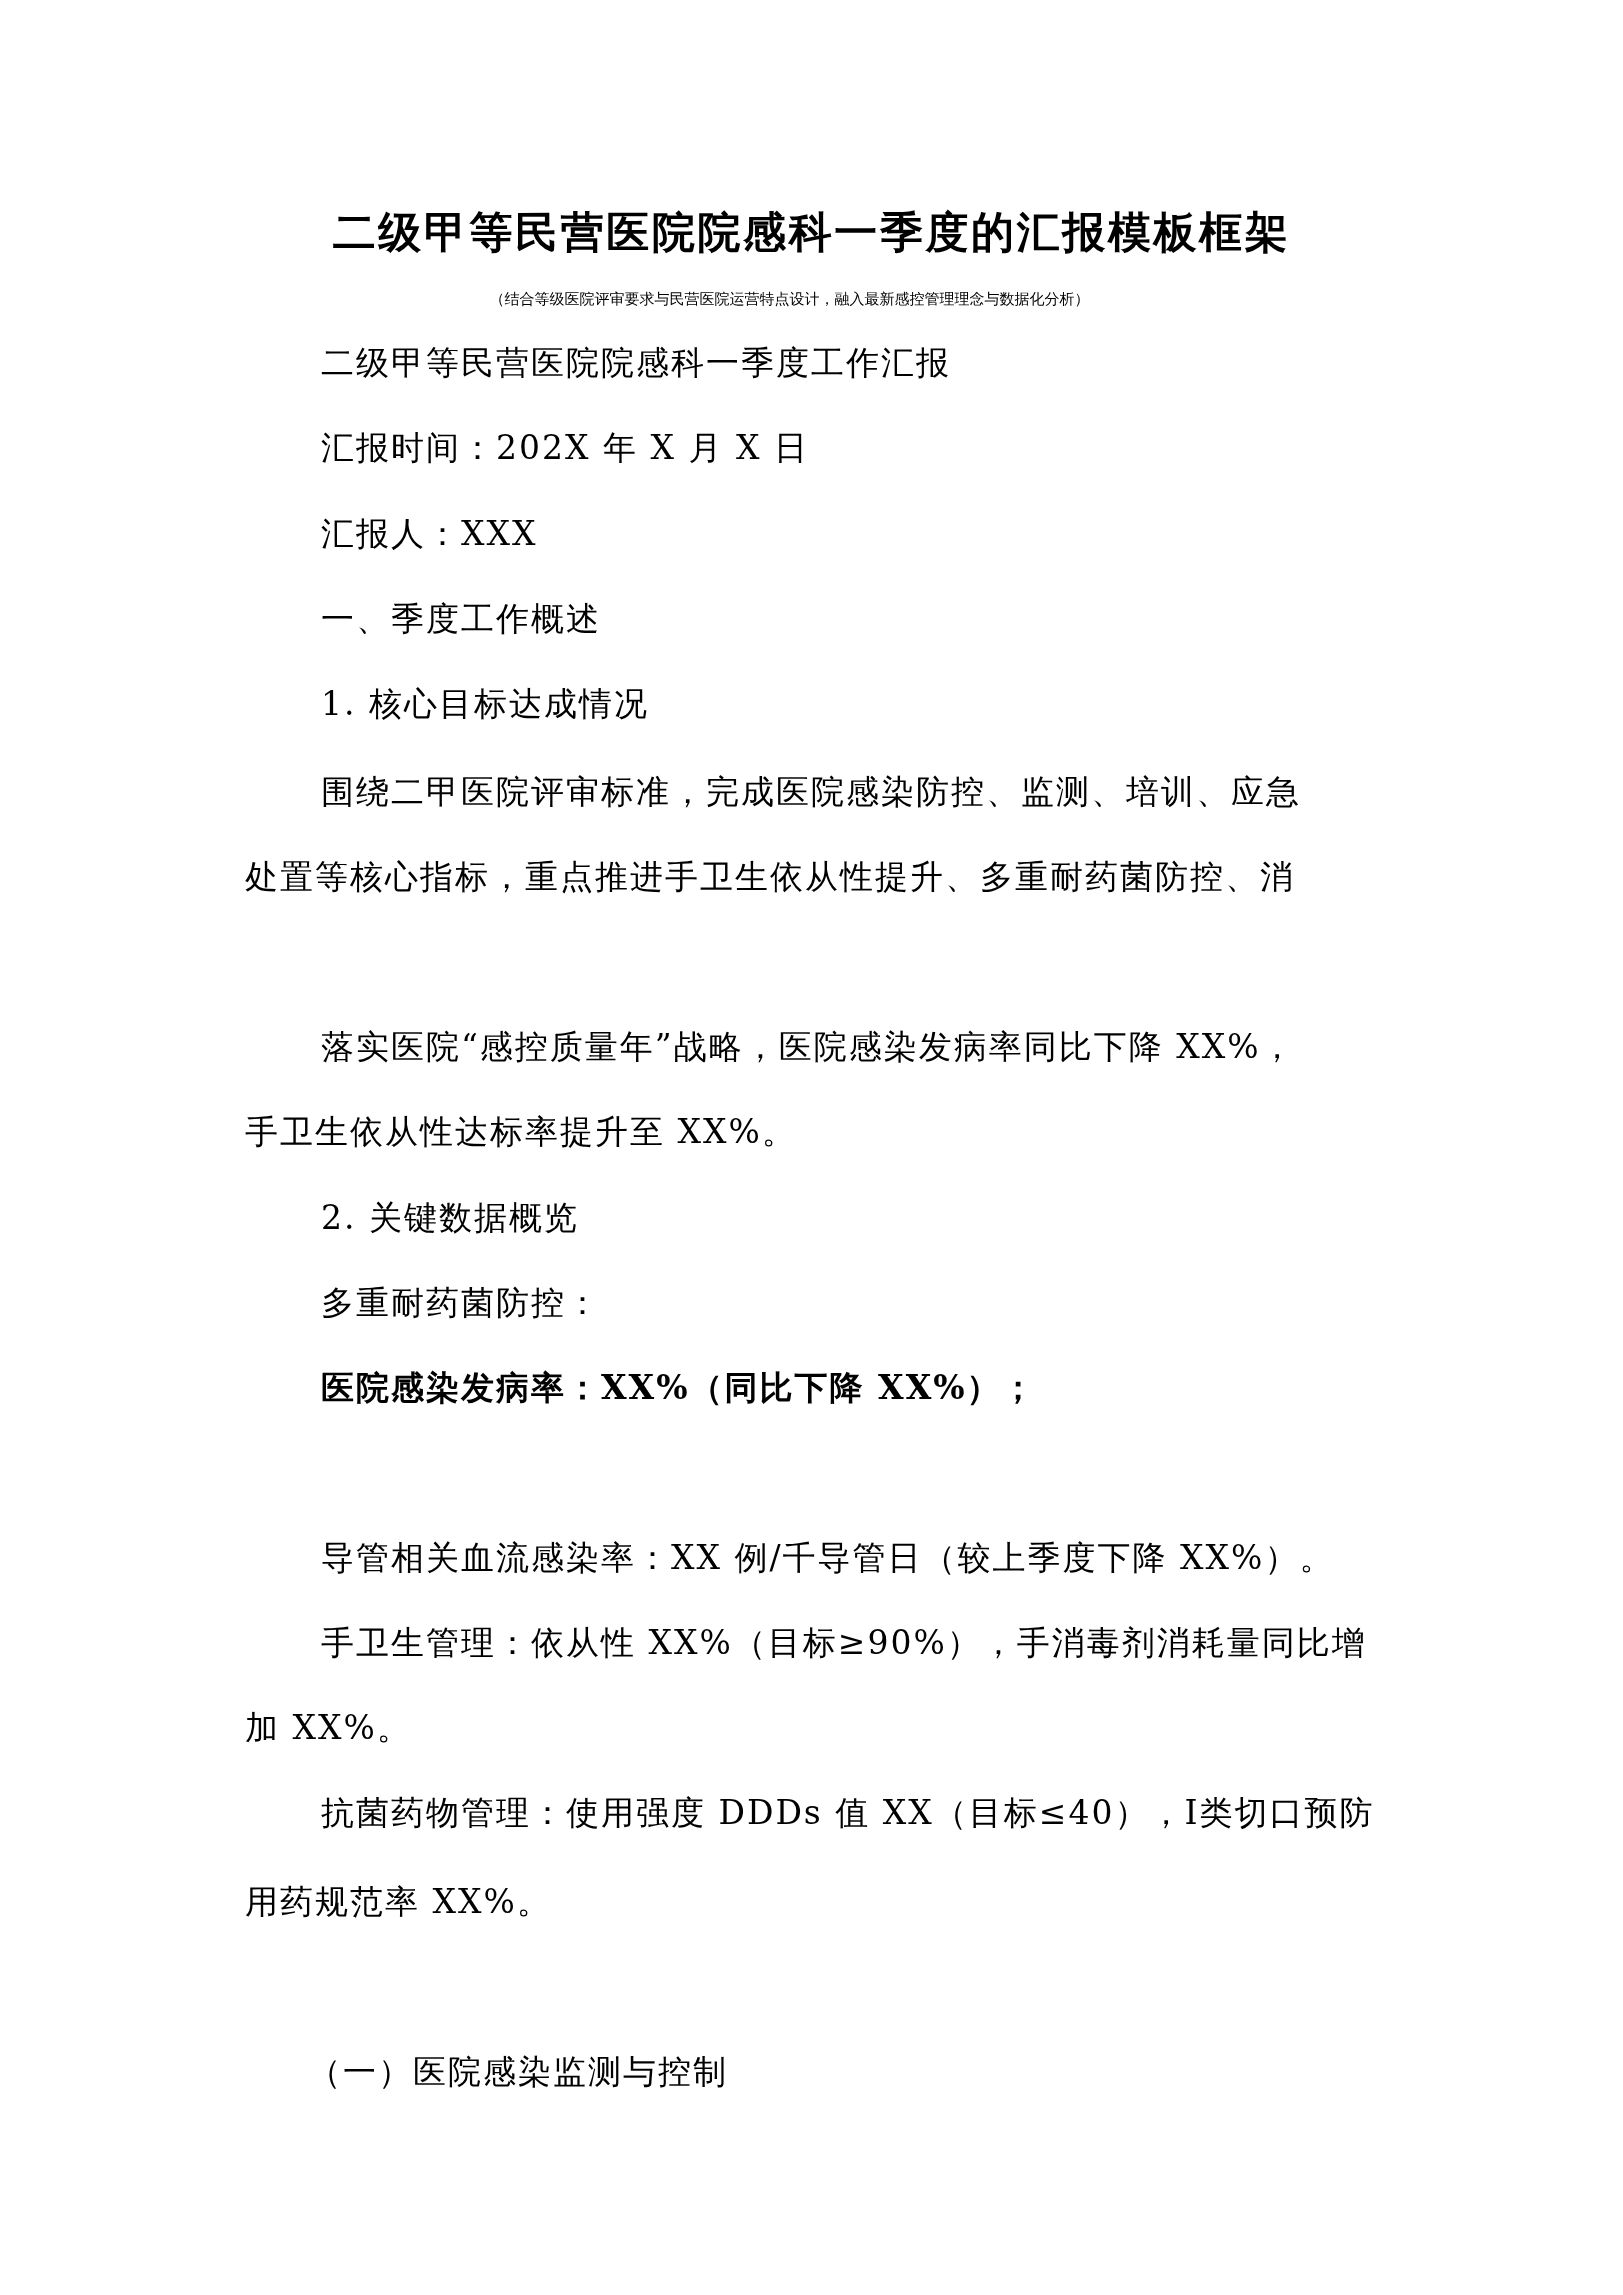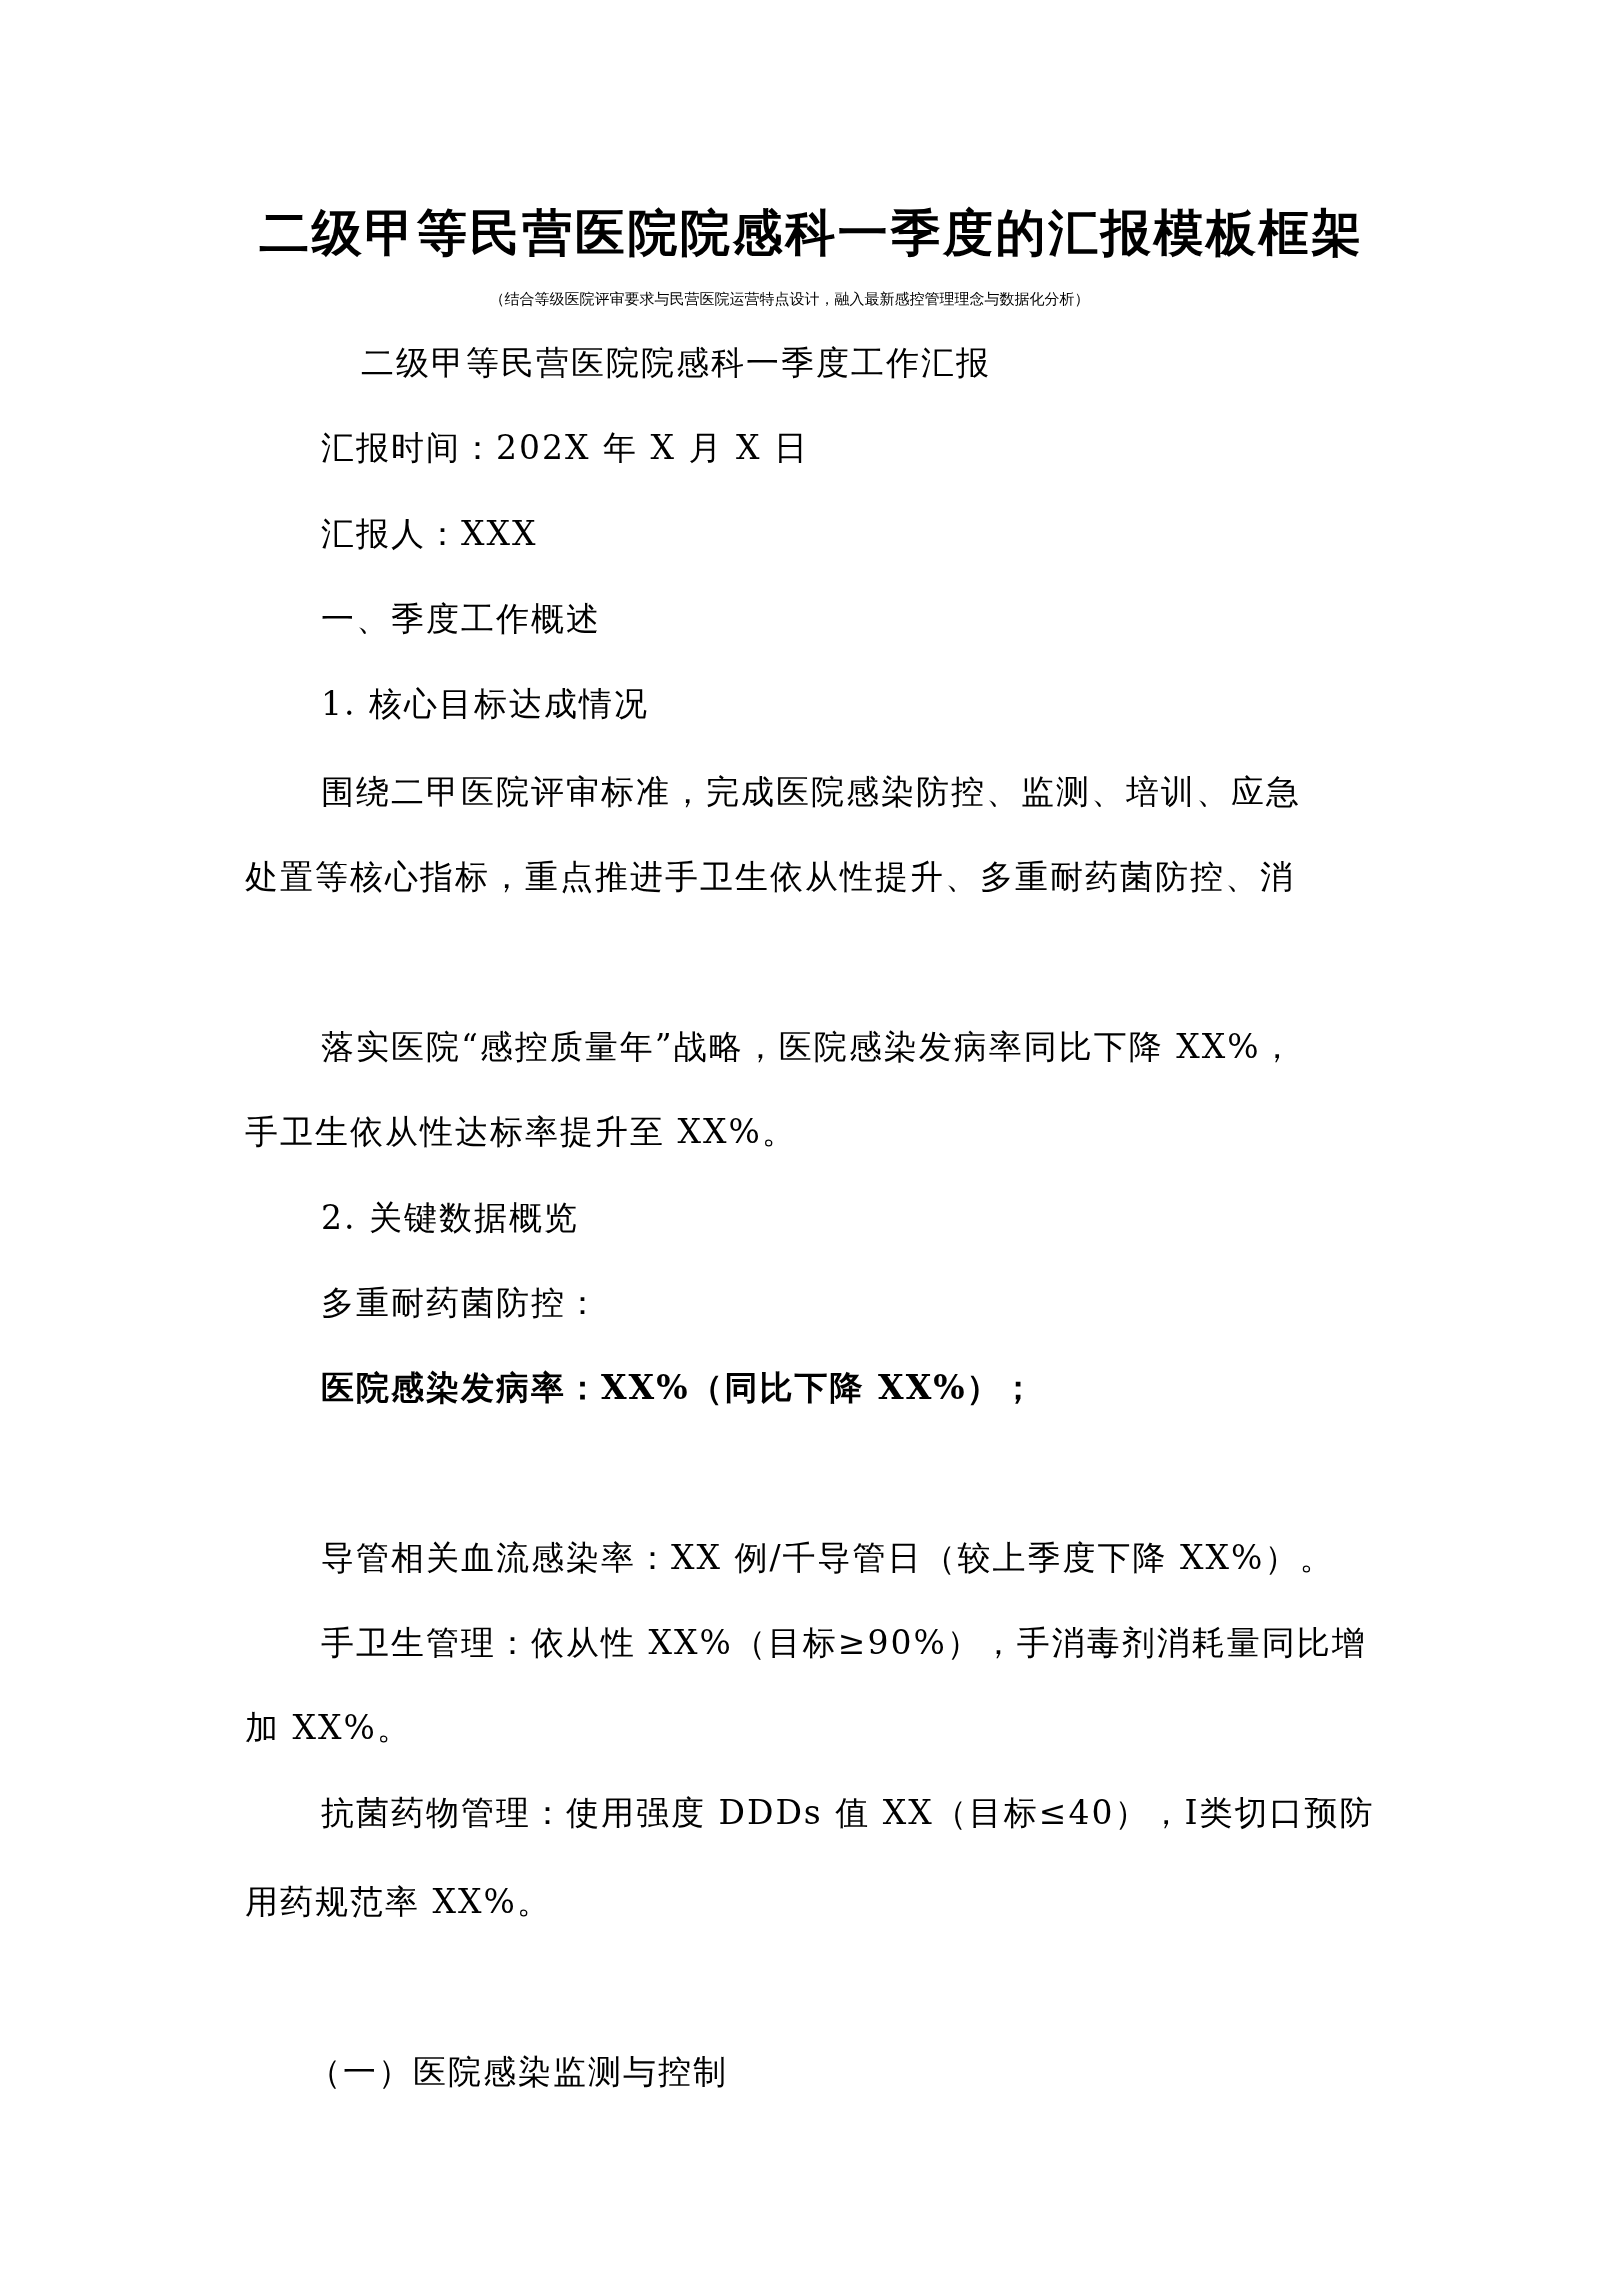--- a/index.html
+++ b/index.html
@@ -21,21 +21,21 @@
       width: 1623px;
       height: 2295px;
       background: #ffffff;
     }
     .title {
       position: absolute;
       left: 0;
       width: 1623px;
       top: 203px;
       text-align: center;
-      font-size: 50px;
+      font-size: 43px;
       font-weight: bold;
       letter-spacing: 2.6px;
       line-height: 59px;
       white-space: nowrap;
     }
     .subtitle {
       position: absolute;
       left: 0;
       width: 1579px;
       top: 288px;
@@ -55,21 +55,21 @@
     .cont { left: 245px; }
     .sub-ind { left: 308px; }
   </style>
 </head>
 <body>
 
 <div class="page">
   <div class="title">二级甲等民营医院院感科一季度的汇报模板框架</div>
   <div class="subtitle">（结合等级医院评审要求与民营医院运营特点设计，融入最新感控管理理念与数据化分析）</div>
 
-  <div class="line ind" style="top:340px;margin-left:40px;">二级甲等民营医院院感科一季度工作汇报</div>
+  <div class="line ind" style="top:340px;">二级甲等民营医院院感科一季度工作汇报</div>
   <div class="line ind" style="top:425px;">汇报时间：202X 年 X 月 X 日</div>
   <div class="line ind" style="top:511px;">汇报人：XXX</div>
   <div class="line ind" style="top:596px;">一、季度工作概述</div>
   <div class="line ind" style="top:681px;">1. 核心目标达成情况</div>
   <div class="line ind" style="top:769px;">围绕二甲医院评审标准，完成医院感染防控、监测、培训、应急</div>
   <div class="line cont" style="top:854px;">处置等核心指标，重点推进手卫生依从性提升、多重耐药菌防控、消</div>
   <div class="line ind" style="top:1024px;">落实医院“感控质量年”战略，医院感染发病率同比下降 XX%，</div>
   <div class="line cont" style="top:1109px;">手卫生依从性达标率提升至 XX%。</div>
   <div class="line ind" style="top:1195px;">2. 关键数据概览</div>
   <div class="line ind" style="top:1280px;">多重耐药菌防控：</div>

